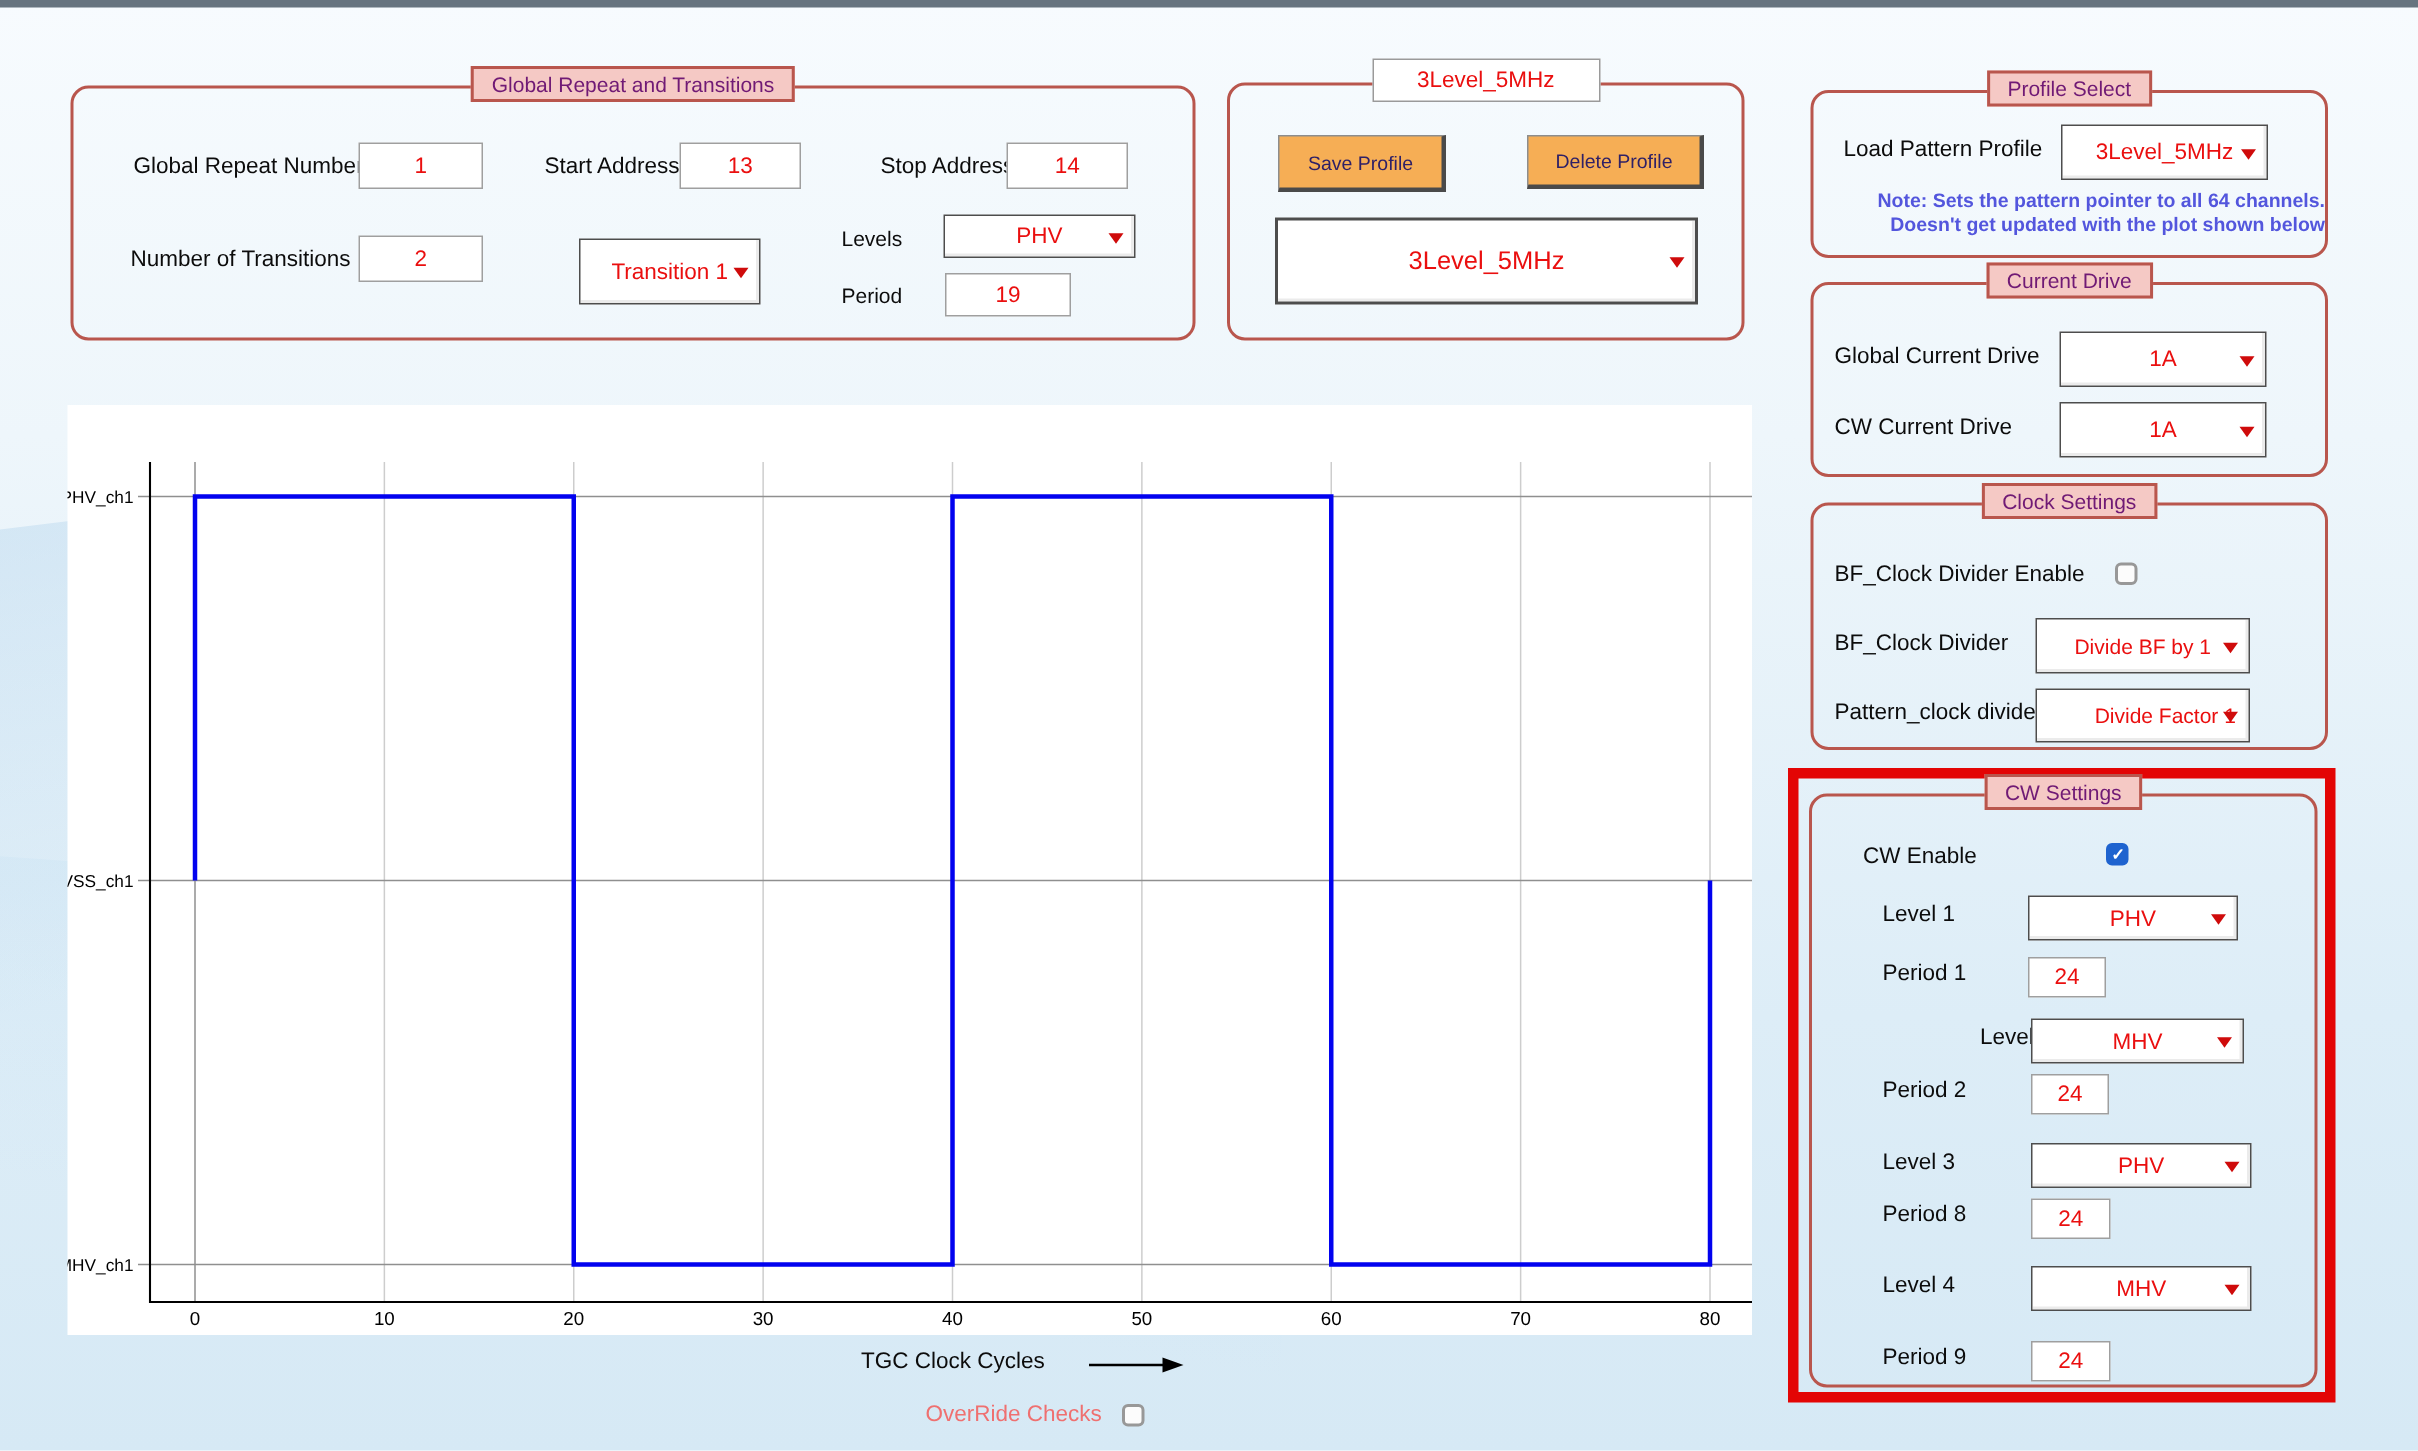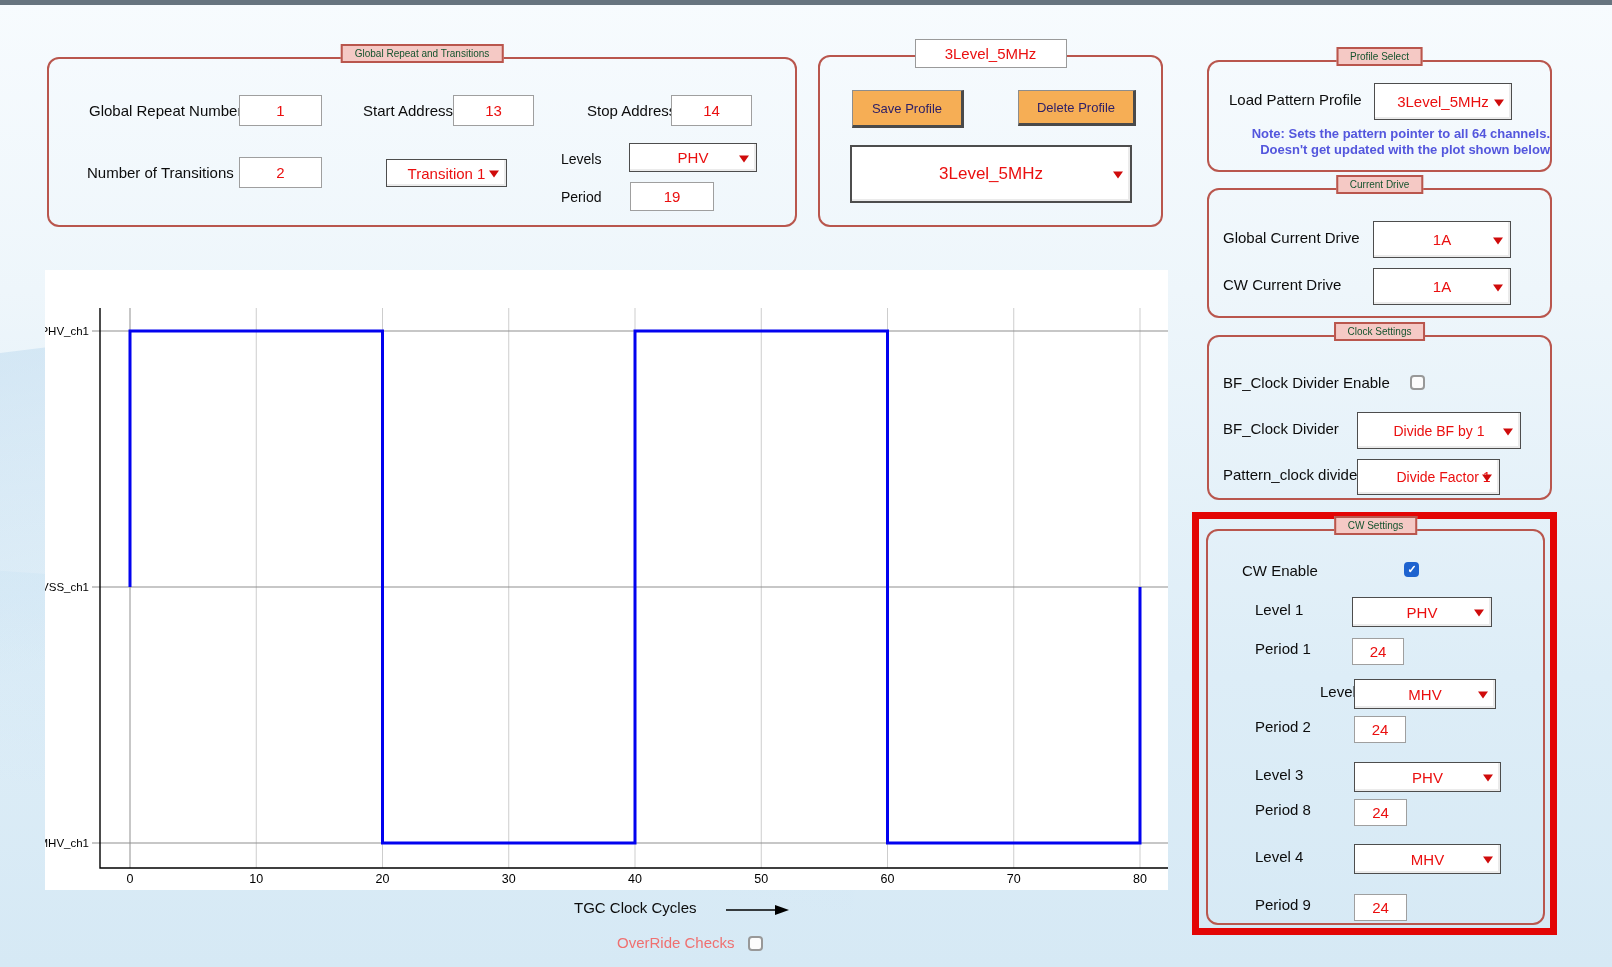--- a/index.html
+++ b/index.html
@@ -13,22 +13,22 @@
   .deco1 { left:-80px; top:330px; width:560px; height:420px;
     background:linear-gradient(175deg, rgba(172,208,235,.38), rgba(172,208,235,0) 70%);
     transform:rotate(-7deg); }
   .deco2 { left:-40px; top:600px; width:900px; height:400px;
     background:linear-gradient(185deg, rgba(200,226,244,.45), rgba(200,226,244,0) 60%);
     transform:rotate(4deg); }
   .topbar { position:absolute; left:0; top:0; width:1612px; height:5px; background:#67747f; }
 
   .groupbox { position:absolute; border:2px solid #b9564d; border-radius:12px; }
   .grouptitle { position:absolute; left:50%; top:-15px; transform:translateX(-50%);
-    background:#f5c9c5; border:2px solid #b9564d; padding:2px 12px; font-size:10px;
-    color:#14532d; white-space:nowrap; z-index:3; }
+    background:#f5c9c5; border:2px solid #b9564d; padding:2px 12px; font-size:14px;
+    color:#701a75; white-space:nowrap; z-index:3; }
   .grouptitle.white { background:#ffffff; border:1px solid #9a9a9a; color:#ea0f0f;
     width:152px; text-align:center; top:-18px; padding:5px 0; font-size:15px; }
 
   .lbl { position:absolute; font-size:15px; color:#0c0c0c; white-space:nowrap; }
   .lbl.small { font-size:14px; }
 
   .field { position:absolute; background:#fff; border:1px solid #9f9f9f;
     color:#ea0f0f; font-size:15px; display:flex; align-items:center; justify-content:center; }
 
   .combo { position:absolute; background:#fff; border:2px solid #4d4d4d;
@@ -72,21 +72,21 @@
 <div class="groupbox" style="left:47px; top:57px; width:750px; height:170px;">
   <div class="grouptitle">Global Repeat and Transitions</div>
   <div class="lbl" style="left:40px; top:43px;">Global Repeat Number</div>
   <div class="field" style="left:190px; top:36px; width:83px; height:31px;">1</div>
   <div class="lbl" style="left:314px; top:43px;">Start Address</div>
   <div class="field" style="left:404px; top:36px; width:81px; height:31px;">13</div>
   <div class="lbl" style="left:538px; top:43px;">Stop Address</div>
   <div class="field" style="left:622px; top:36px; width:81px; height:31px;">14</div>
   <div class="lbl" style="left:38px; top:105px;">Number of Transitions</div>
   <div class="field" style="left:190px; top:98px; width:83px; height:31px;">2</div>
-  <div class="combo thin" style="left:337px; top:100px; width:121px; height:28px;">
+  <div class="combo thin" style="left:337px; top:100px; width:121px; height:44px;">
     <span>Transition 1</span>
     <span class="combo-arrow"></span>
   </div>
   <div class="lbl small" style="left:512px; top:92px;">Levels</div>
   <div class="combo thin" style="left:580px; top:84px; width:128px; height:29px;">
     <span>PHV</span>
     <span class="combo-arrow"></span>
   </div>
   <div class="lbl small" style="left:512px; top:130px;">Period</div>
   <div class="field" style="left:581px; top:123px; width:84px; height:29px;">19</div>
@@ -125,21 +125,21 @@
     <span>1A</span>
     <span class="combo-arrow"></span>
   </div>
 </div>
 
 <div class="groupbox" style="left:1207px; top:335px; width:345px; height:165px;">
   <div class="grouptitle">Clock Settings</div>
   <div class="lbl" style="left:14px; top:37px;">BF_Clock Divider Enable</div>
   <div class="checkbox" style="left:201px; top:38px;"></div>
   <div class="lbl" style="left:14px; top:83px;">BF_Clock Divider</div>
-  <div class="combo thin" style="left:148px; top:75px; width:164px; height:37px; font-size:14px;">
+  <div class="combo thin" style="left:148px; top:75px; width:143px; height:37px; font-size:14px;">
     <span>Divide BF by 1</span>
     <span class="combo-arrow"></span>
   </div>
   <div class="lbl" style="left:14px; top:129px;">Pattern_clock divider</div>
   <div class="combo thin" style="left:148px; top:122px; width:143px; height:36px; font-size:14px;padding-left:30px;">
     <span>Divide Factor 1</span>
     <span class="combo-arrow"></span>
   </div>
 </div>
 

